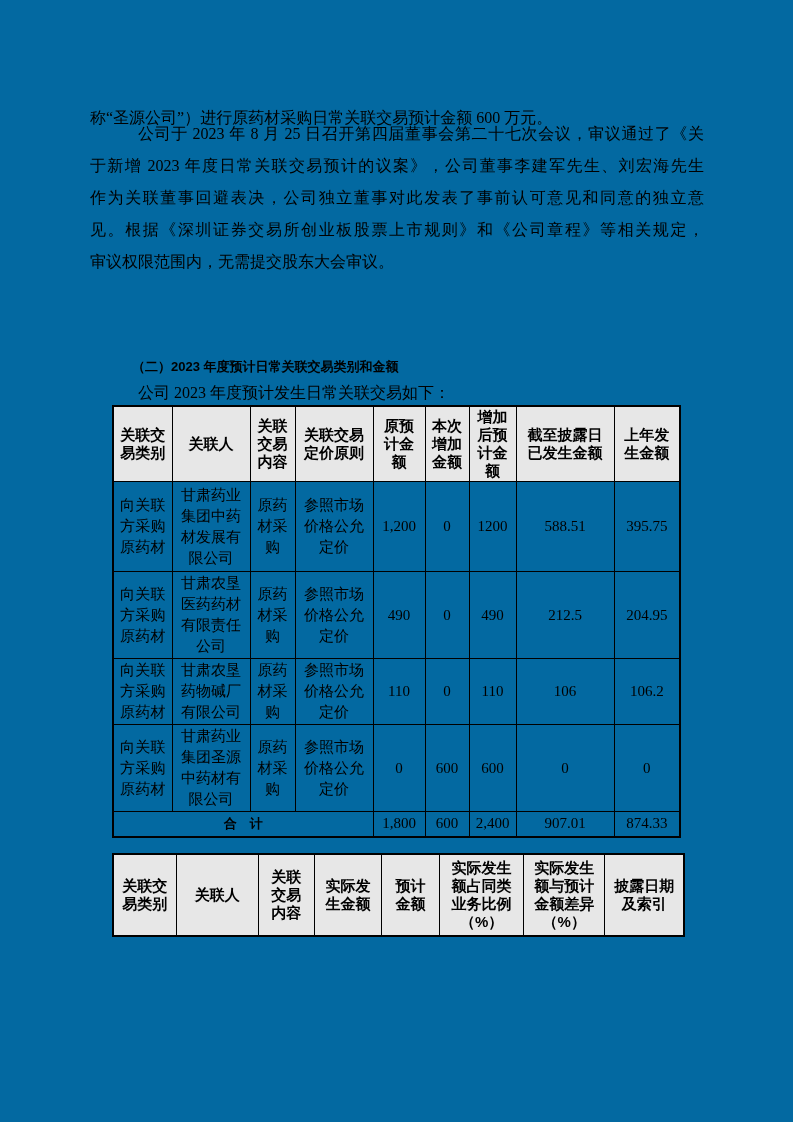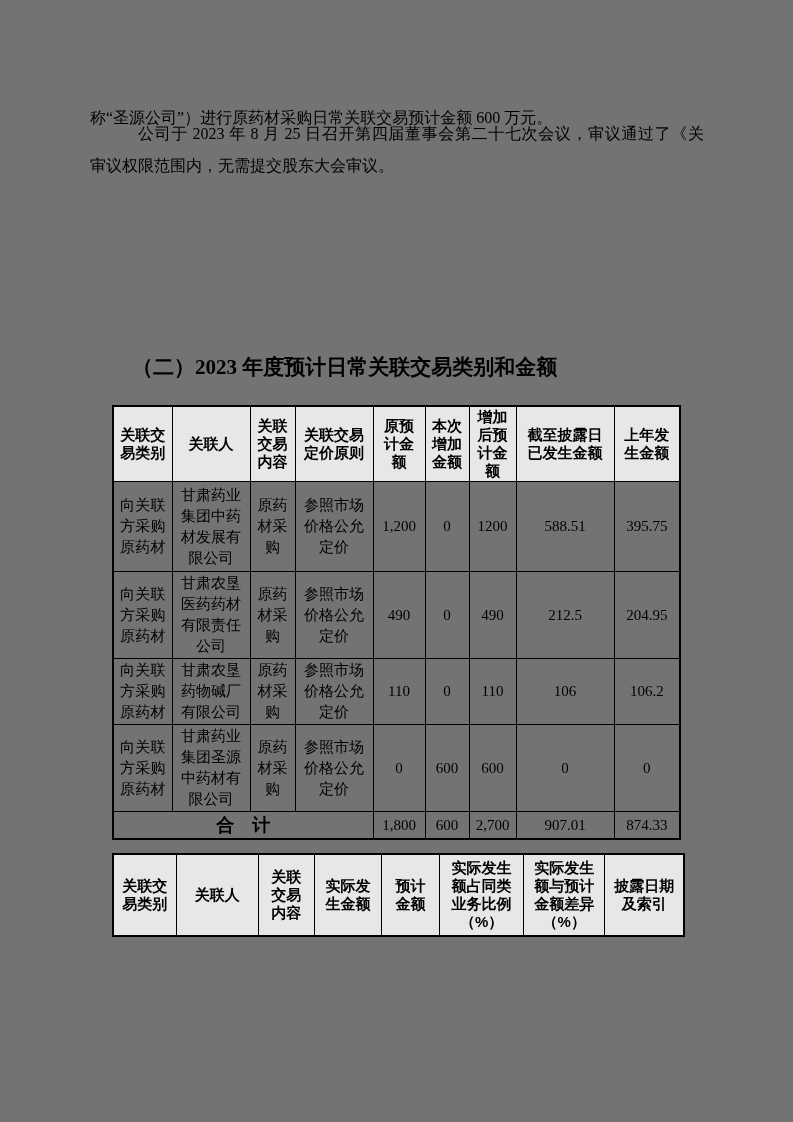--- a/index.html
+++ b/index.html
@@ -1,35 +1,35 @@
 <!DOCTYPE html>
 <html><head>
 <meta charset="utf-8">
 <style>
   html,body{margin:0;padding:0;background:#888;}
   .page{
     position:relative;
     width:793px;height:1122px;
     margin:0 auto;
-    background:#737373;
+    background:#0369a1;
     color:#000;
     font-family:"Liberation Serif","DejaVu Serif",serif;
     overflow:hidden;
   }
   
   .para{position:absolute;left:90px;width:614px;font-size:16px;}
   #p1{top:103px;line-height:30px;}
   #p2{top:118px;}
   #p2 .pline{height:32px;line-height:32px;white-space:nowrap;}
   #p2 .stretch{text-align:justify;text-align-last:justify;white-space:normal;overflow:hidden;}
   #p2 .first{text-indent:48px;}
   .heading{
     position:absolute;left:90px;width:614px;
-    font-family:Liberation Serif, serif;
-    font-weight:bold;font-size:21px;
+    font-family:Liberation Sans, sans-serif;
+    font-weight:bold;font-size:13px;
   }
   #h2{top:353px;line-height:28px;padding-left:42px;width:572px;}
   #intro{top:381px;line-height:24px;padding-left:48px;width:566px;}
   #h3{top:827px;line-height:25px;padding-left:42px;width:572px;}
 
   
   table.t{
     position:absolute;left:112px;
     border-collapse:collapse;table-layout:fixed;
     border:2px solid #000;
@@ -51,37 +51,41 @@
   tr.rh{height:75px;}
   tr.r1{height:90px;}
   tr.r2{height:87px;}
   tr.r3{height:63px;}
   tr.r4{height:82px;}
   tr.rt{height:25px;}
   tr.rh2{height:82px;}
   td.totlabel{
     text-align:center;
     font-family:"Liberation Sans","DejaVu Sans",sans-serif;
-    font-weight:bold;font-size:18px;
+    font-weight:bold;font-size:13px;
   }
 </style>
 </head>
 <body>
 
 <div class="page">
 
   <div class="para" id="p1">称“圣源公司”）进行原药材采购日常关联交易预计金额 600 万元。</div>
 
   <div class="para" id="p2">
     <div class="pline stretch first">公司于 2023 年 8 月 25 日召开第四届董事会第二十七次会议，审议通过了《关</div>
+    <div class="pline stretch">于新增 2023 年度日常关联交易预计的议案》，公司董事李建军先生、刘宏海先生</div>
+    <div class="pline stretch">作为关联董事回避表决，公司独立董事对此发表了事前认可意见和同意的独立意</div>
+    <div class="pline stretch">见。根据《深圳证券交易所创业板股票上市规则》和《公司章程》等相关规定，</div>
     <div class="pline">审议权限范围内，无需提交股东大会审议。</div>
   </div>
 
   <div class="heading" id="h2">（二）2023 年度预计日常关联交易类别和金额</div>
 
+  <div class="para" id="intro" style="padding-left:48px;width:566px;">公司 2023 年度预计发生日常关联交易如下：</div>
 
   <table class="t" id="t1">
     <colgroup>
       <col style="width:59px">
         <col style="width:78px">
         <col style="width:45px">
       <col style="width:78px">
         <col style="width:52px">
         <col style="width:44px">
       <col style="width:47px">
@@ -189,21 +193,21 @@
       <td class="num">0</td>
       <td class="num">600</td>
       <td class="num">600</td>
       <td class="num">0</td>
       <td class="num">0</td>
     </tr>
     <tr class="rt">
       <td class="totlabel" colspan="4">合　计</td>
       <td class="num">1,800</td>
       <td class="num">600</td>
-      <td class="num">2,700</td>
+      <td class="num">2,400</td>
       <td class="num">907.01</td>
       <td class="num">874.33</td>
     </tr>
   </tbody>
     </table>
 
 
   <table class="t" id="t2">
     <colgroup>
       <col style="width:63px">

